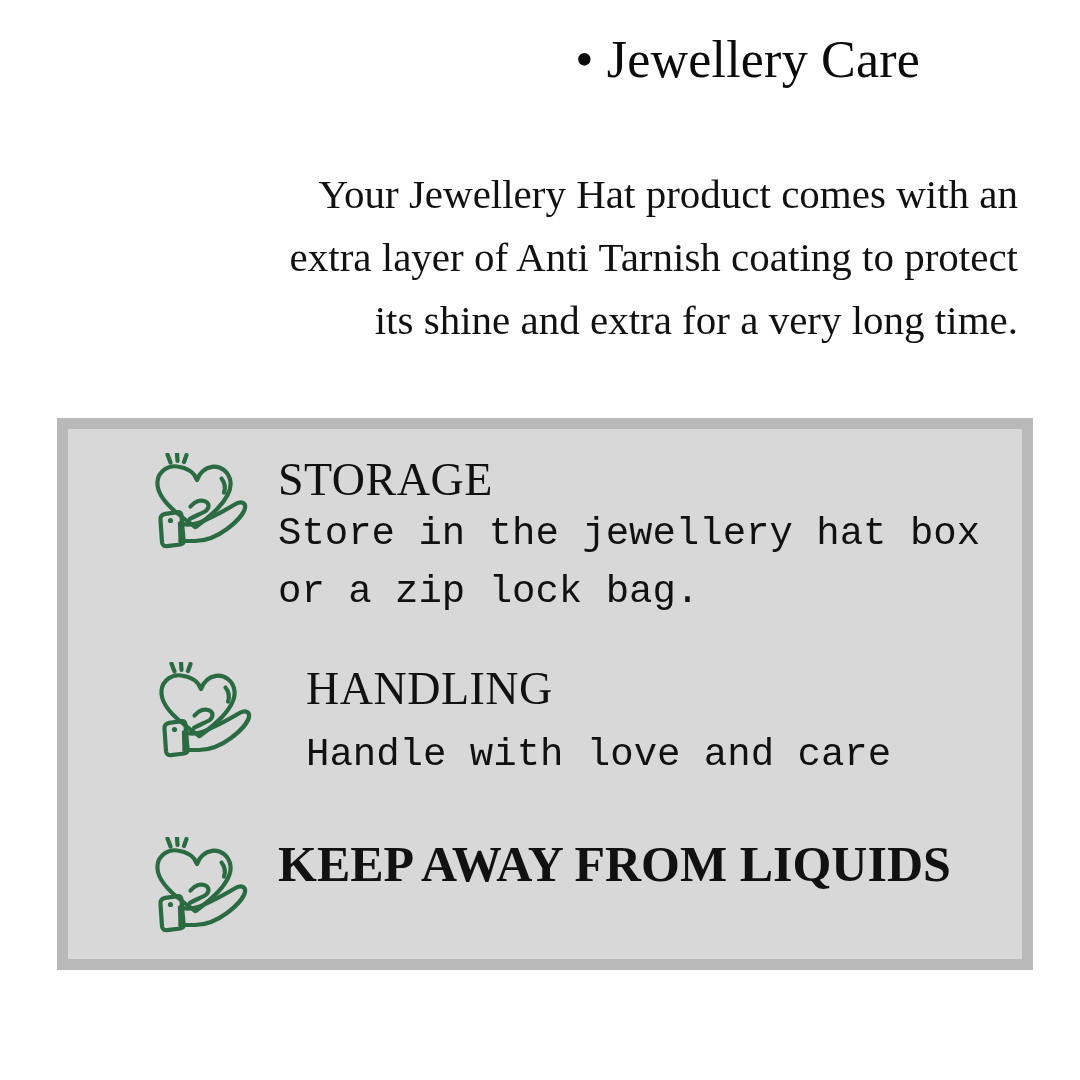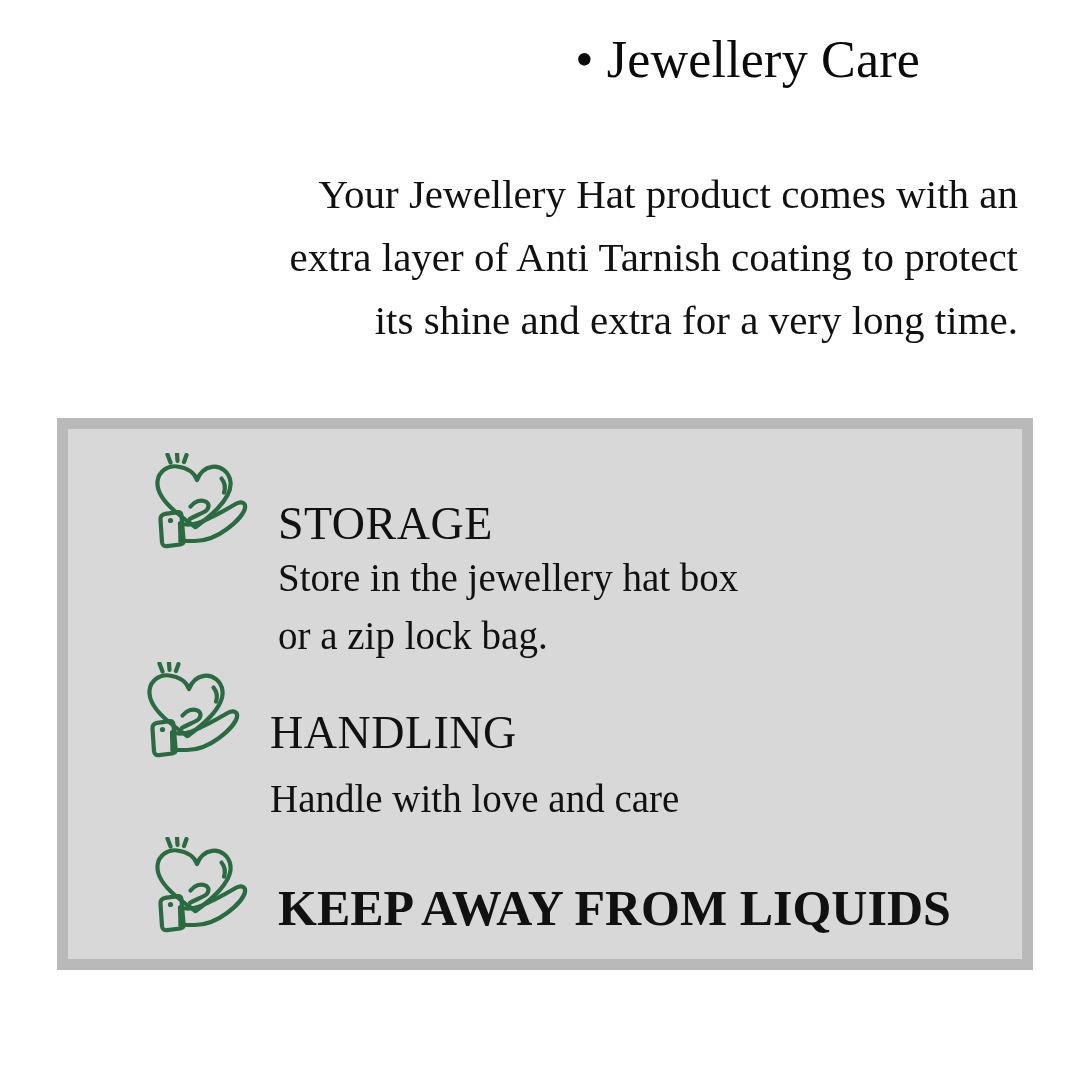--- a/index.html
+++ b/index.html
@@ -52,21 +52,21 @@
     position:absolute;
     left:0;top:0;right:0;bottom:0;
   }
 
   .row{
     position:absolute;
     display:flex;
     align-items:flex-start;
   }
   .row.r1{left:82px; top:24px;}
-  .row.r2{left:74px; top:233px;}
+  .row.r2{left:86px; top:233px;gap:24px;}
   .row.r3{left:82px; top:408px; }
 
   .icon-wrap{
     width:104px;height:100px;
     flex:0 0 104px;
     display:block;
   }
   .icon-wrap svg{display:block;width:104px;height:100px;}
 
   .texts{
@@ -75,30 +75,29 @@
   }
   .row.r3 .texts{padding-top:0;}
 
   .sec-head{
     font-family:"Liberation Serif", serif;
     font-size:46px;
     line-height:50px;
     color:#111111;
     letter-spacing:0.5px;
     white-space:nowrap;
-    margin-top:44px;
   }
   .sec-head.big{
     font-size:50px;
     line-height:54px;
     font-weight:700;
     letter-spacing:0px;
   }
   .sec-line{
-    font-family:Liberation Serif, serif;
+    font-family:Liberation Mono, monospace;
     font-size:39px;
     line-height:58px;
     color:#111111;
     white-space:nowrap;
   }
   .gap-top{margin-top:12px;}
 </style>
 </head>
 <body>
 

